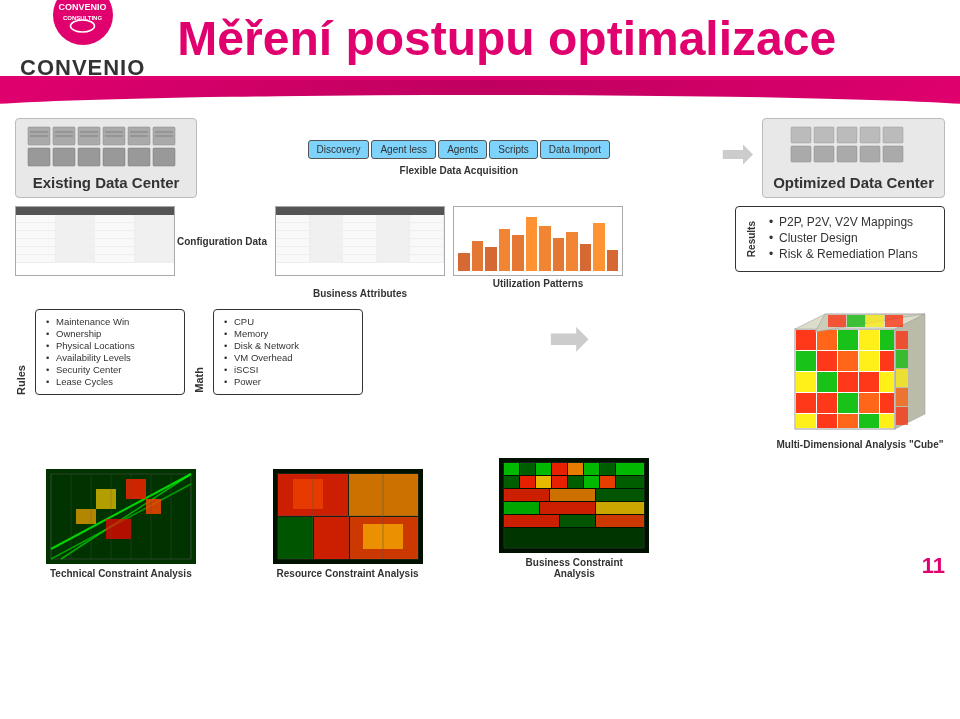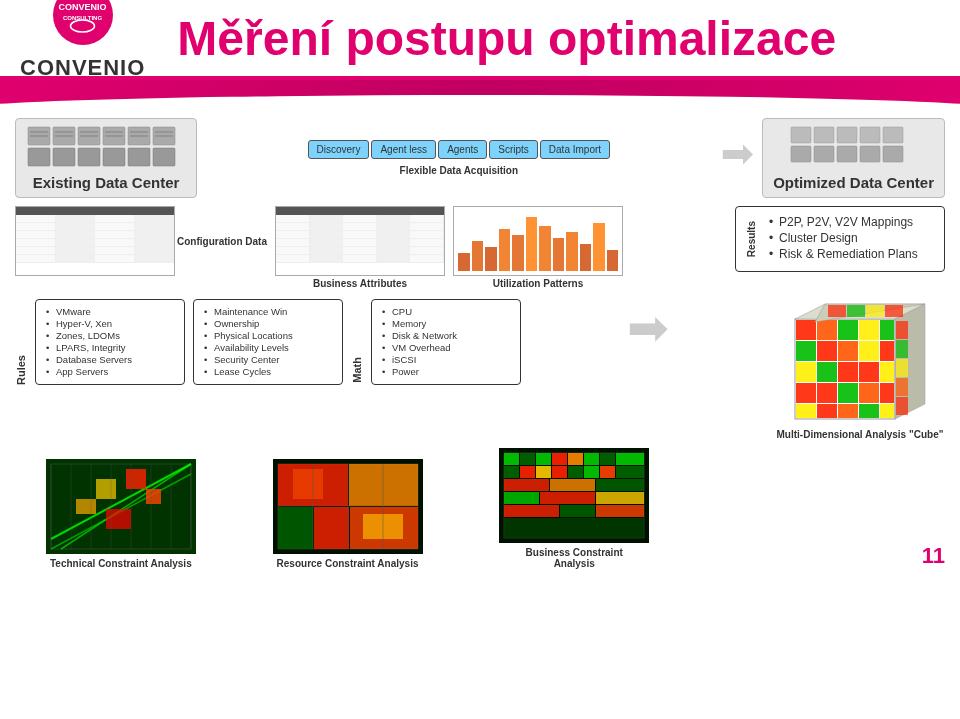--- a/index.html
+++ b/index.html
@@ -409,21 +409,21 @@
         <div class="mini-table-row">
             <div class="mini-table-cell"></div>
             <div class="mini-table-cell"></div>
             <div class="mini-table-cell"></div>
             <div class="mini-table-cell"></div>
           </div>
       </div>
       <div class="section-label">Configuration Data</div>
     </div>
 
-    <div style="display:flex; flex-direction:column; align-items:center; gap:2px;">
+    <div style="display:flex; flex-direction:column; align-items:center; gap:12px;">
       <div class="mini-table" style="width:170px;">
         <div class="mini-table-header"></div>
         <div class="mini-table-row">
             <div class="mini-table-cell"></div>
             <div class="mini-table-cell"></div>
             <div class="mini-table-cell"></div>
             <div class="mini-table-cell"></div>
             <div class="mini-table-cell"></div>
           </div>
         <div class="mini-table-row">
@@ -492,30 +492,20 @@
         <li>Cluster Design</li>
         <li>Risk &amp; Remediation Plans</li>
       </ul>
     </div>
   </div>
 
   <div style="display:flex; gap:8px; align-items:flex-start; margin-top:6px;">
 
     <div style="writing-mode:vertical-rl; transform:rotate(180deg); font-size:11px; font-weight:bold; color:#333; align-self:center;">Rules</div>
 
-    <div class="rules-box">
-      <ul class="rules-items">
-        <li>VMware</li>
-        <li>Hyper-V, Xen</li>
-        <li>Zones, LDOMs</li>
-        <li>LPARS, Integrity</li>
-        <li>Database Servers</li>
-        <li>App Servers</li>
-      </ul>
-    </div>
 
     <div class="rules-box">
       <ul class="rules-items">
         <li>Maintenance Win</li>
         <li>Ownership</li>
         <li>Physical Locations</li>
         <li>Availability Levels</li>
         <li>Security Center</li>
         <li>Lease Cycles</li>
       </ul>

